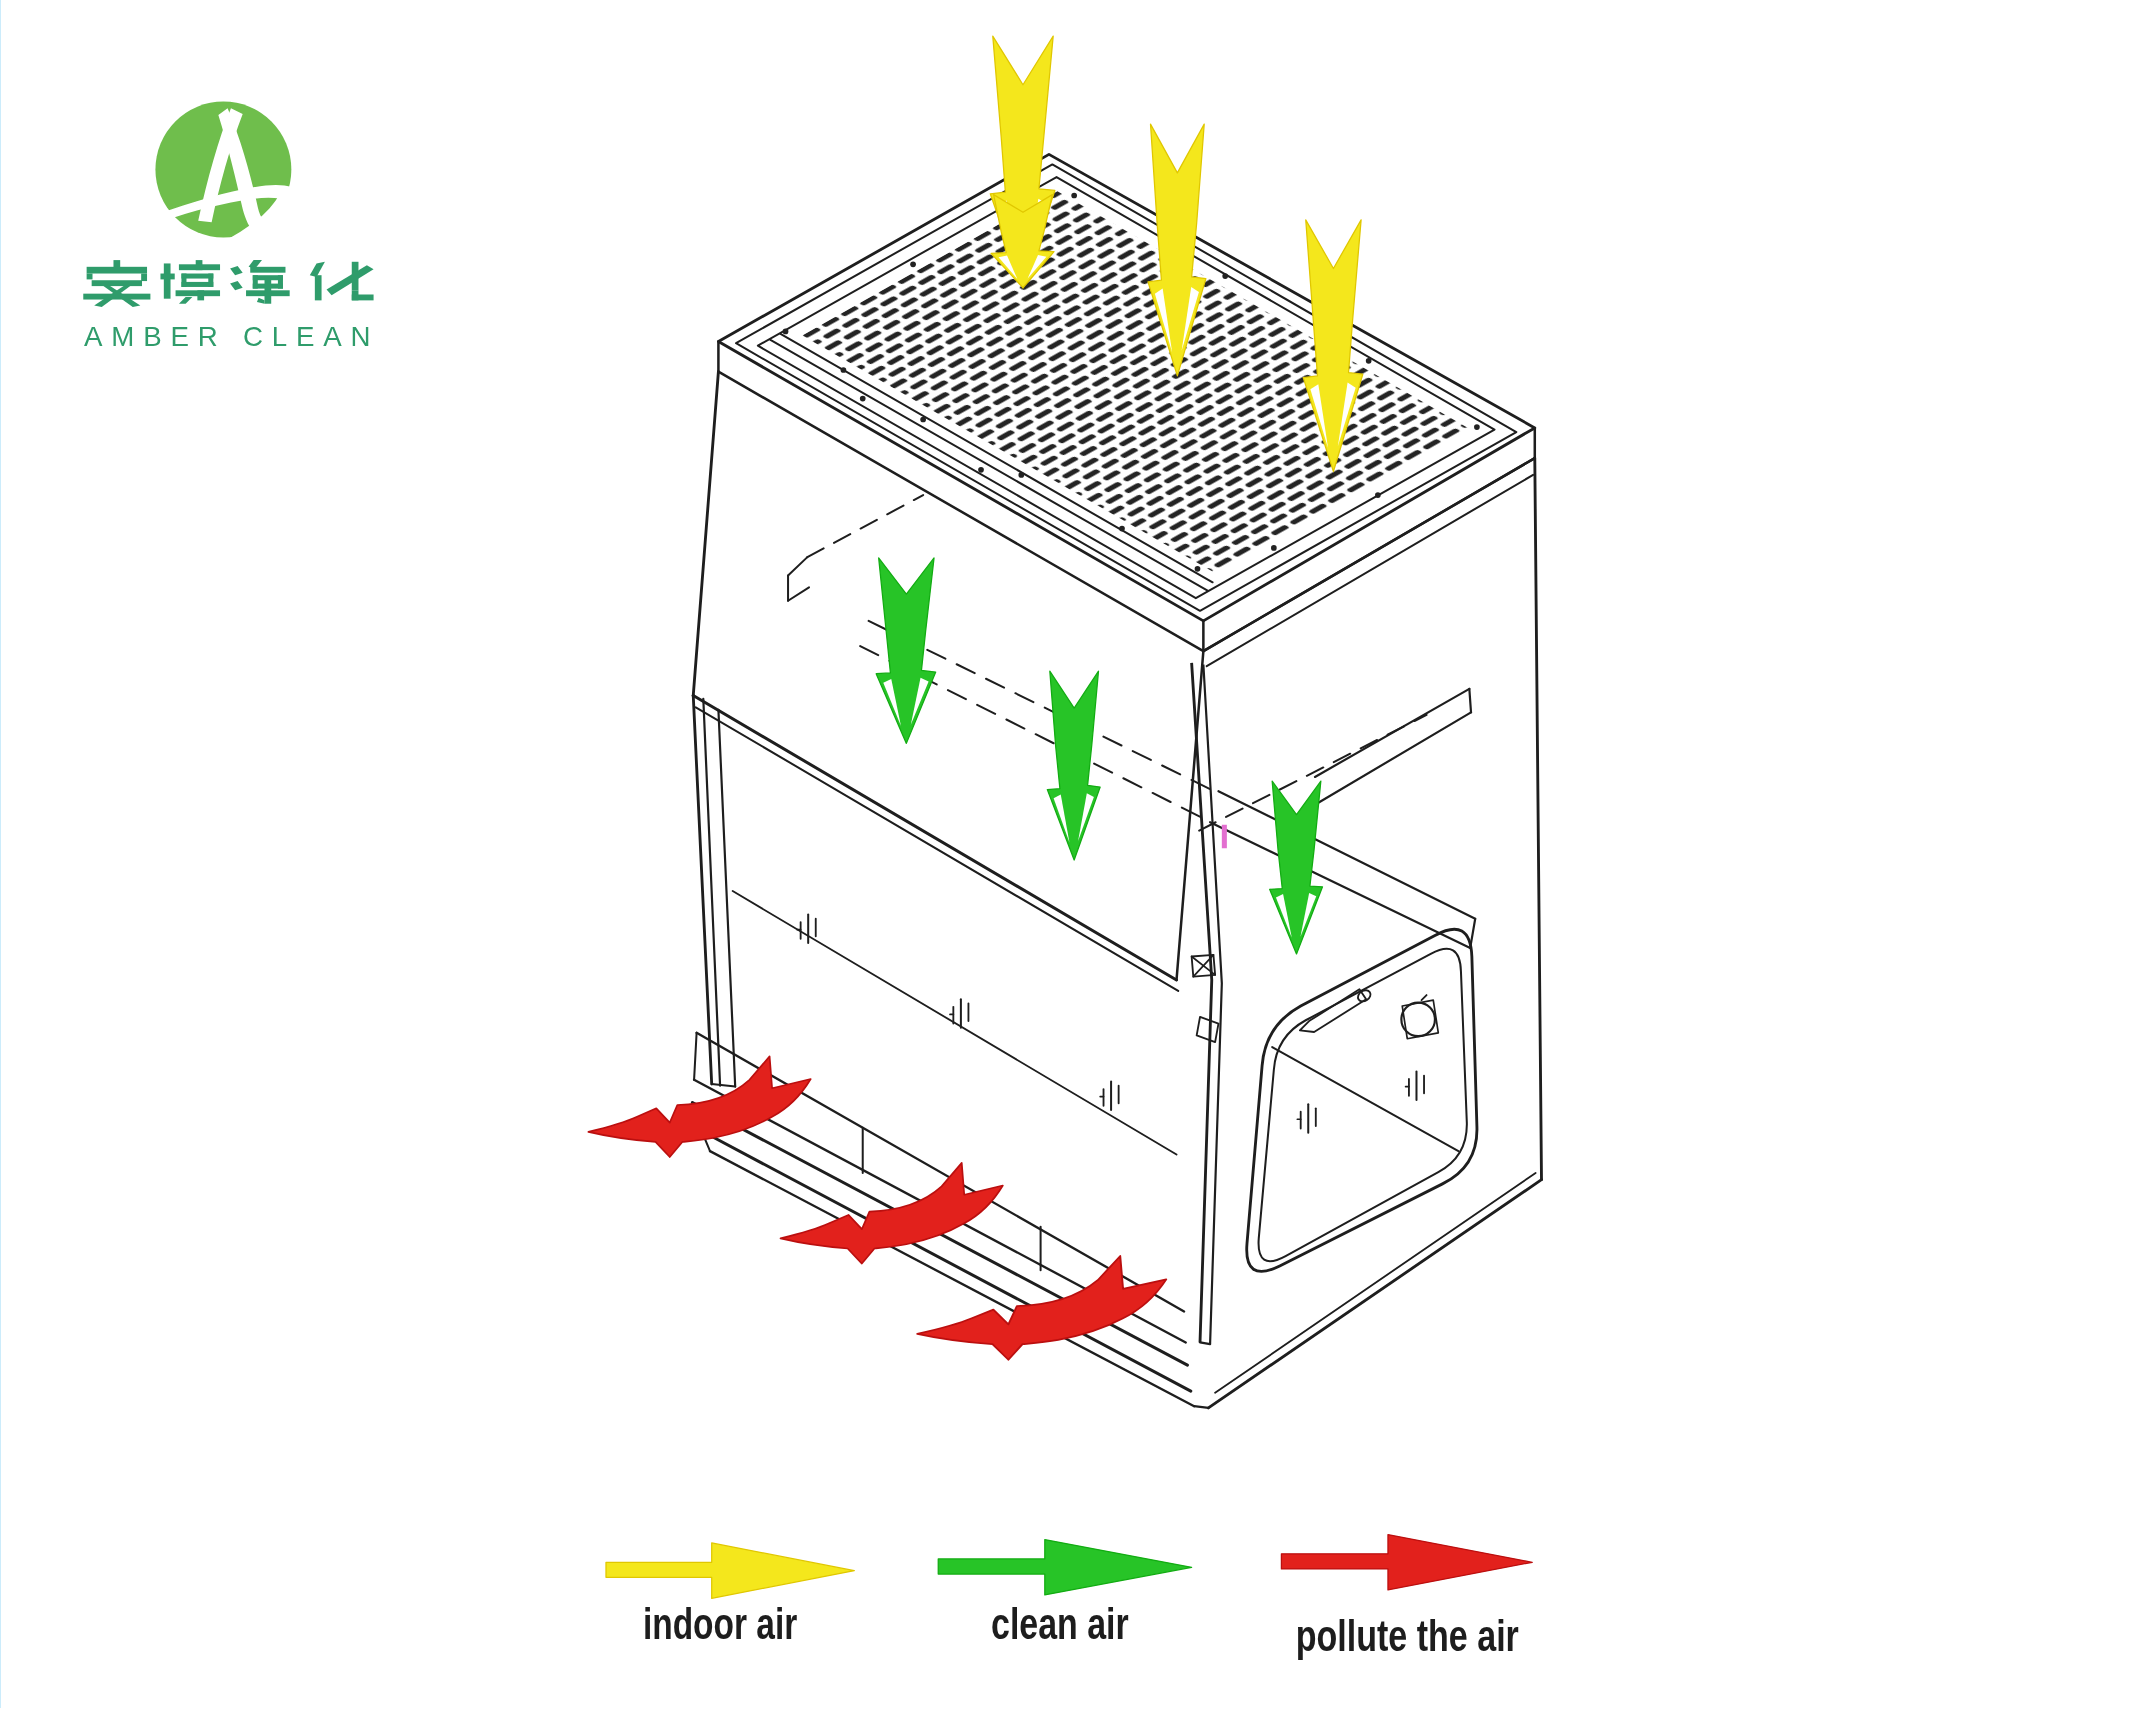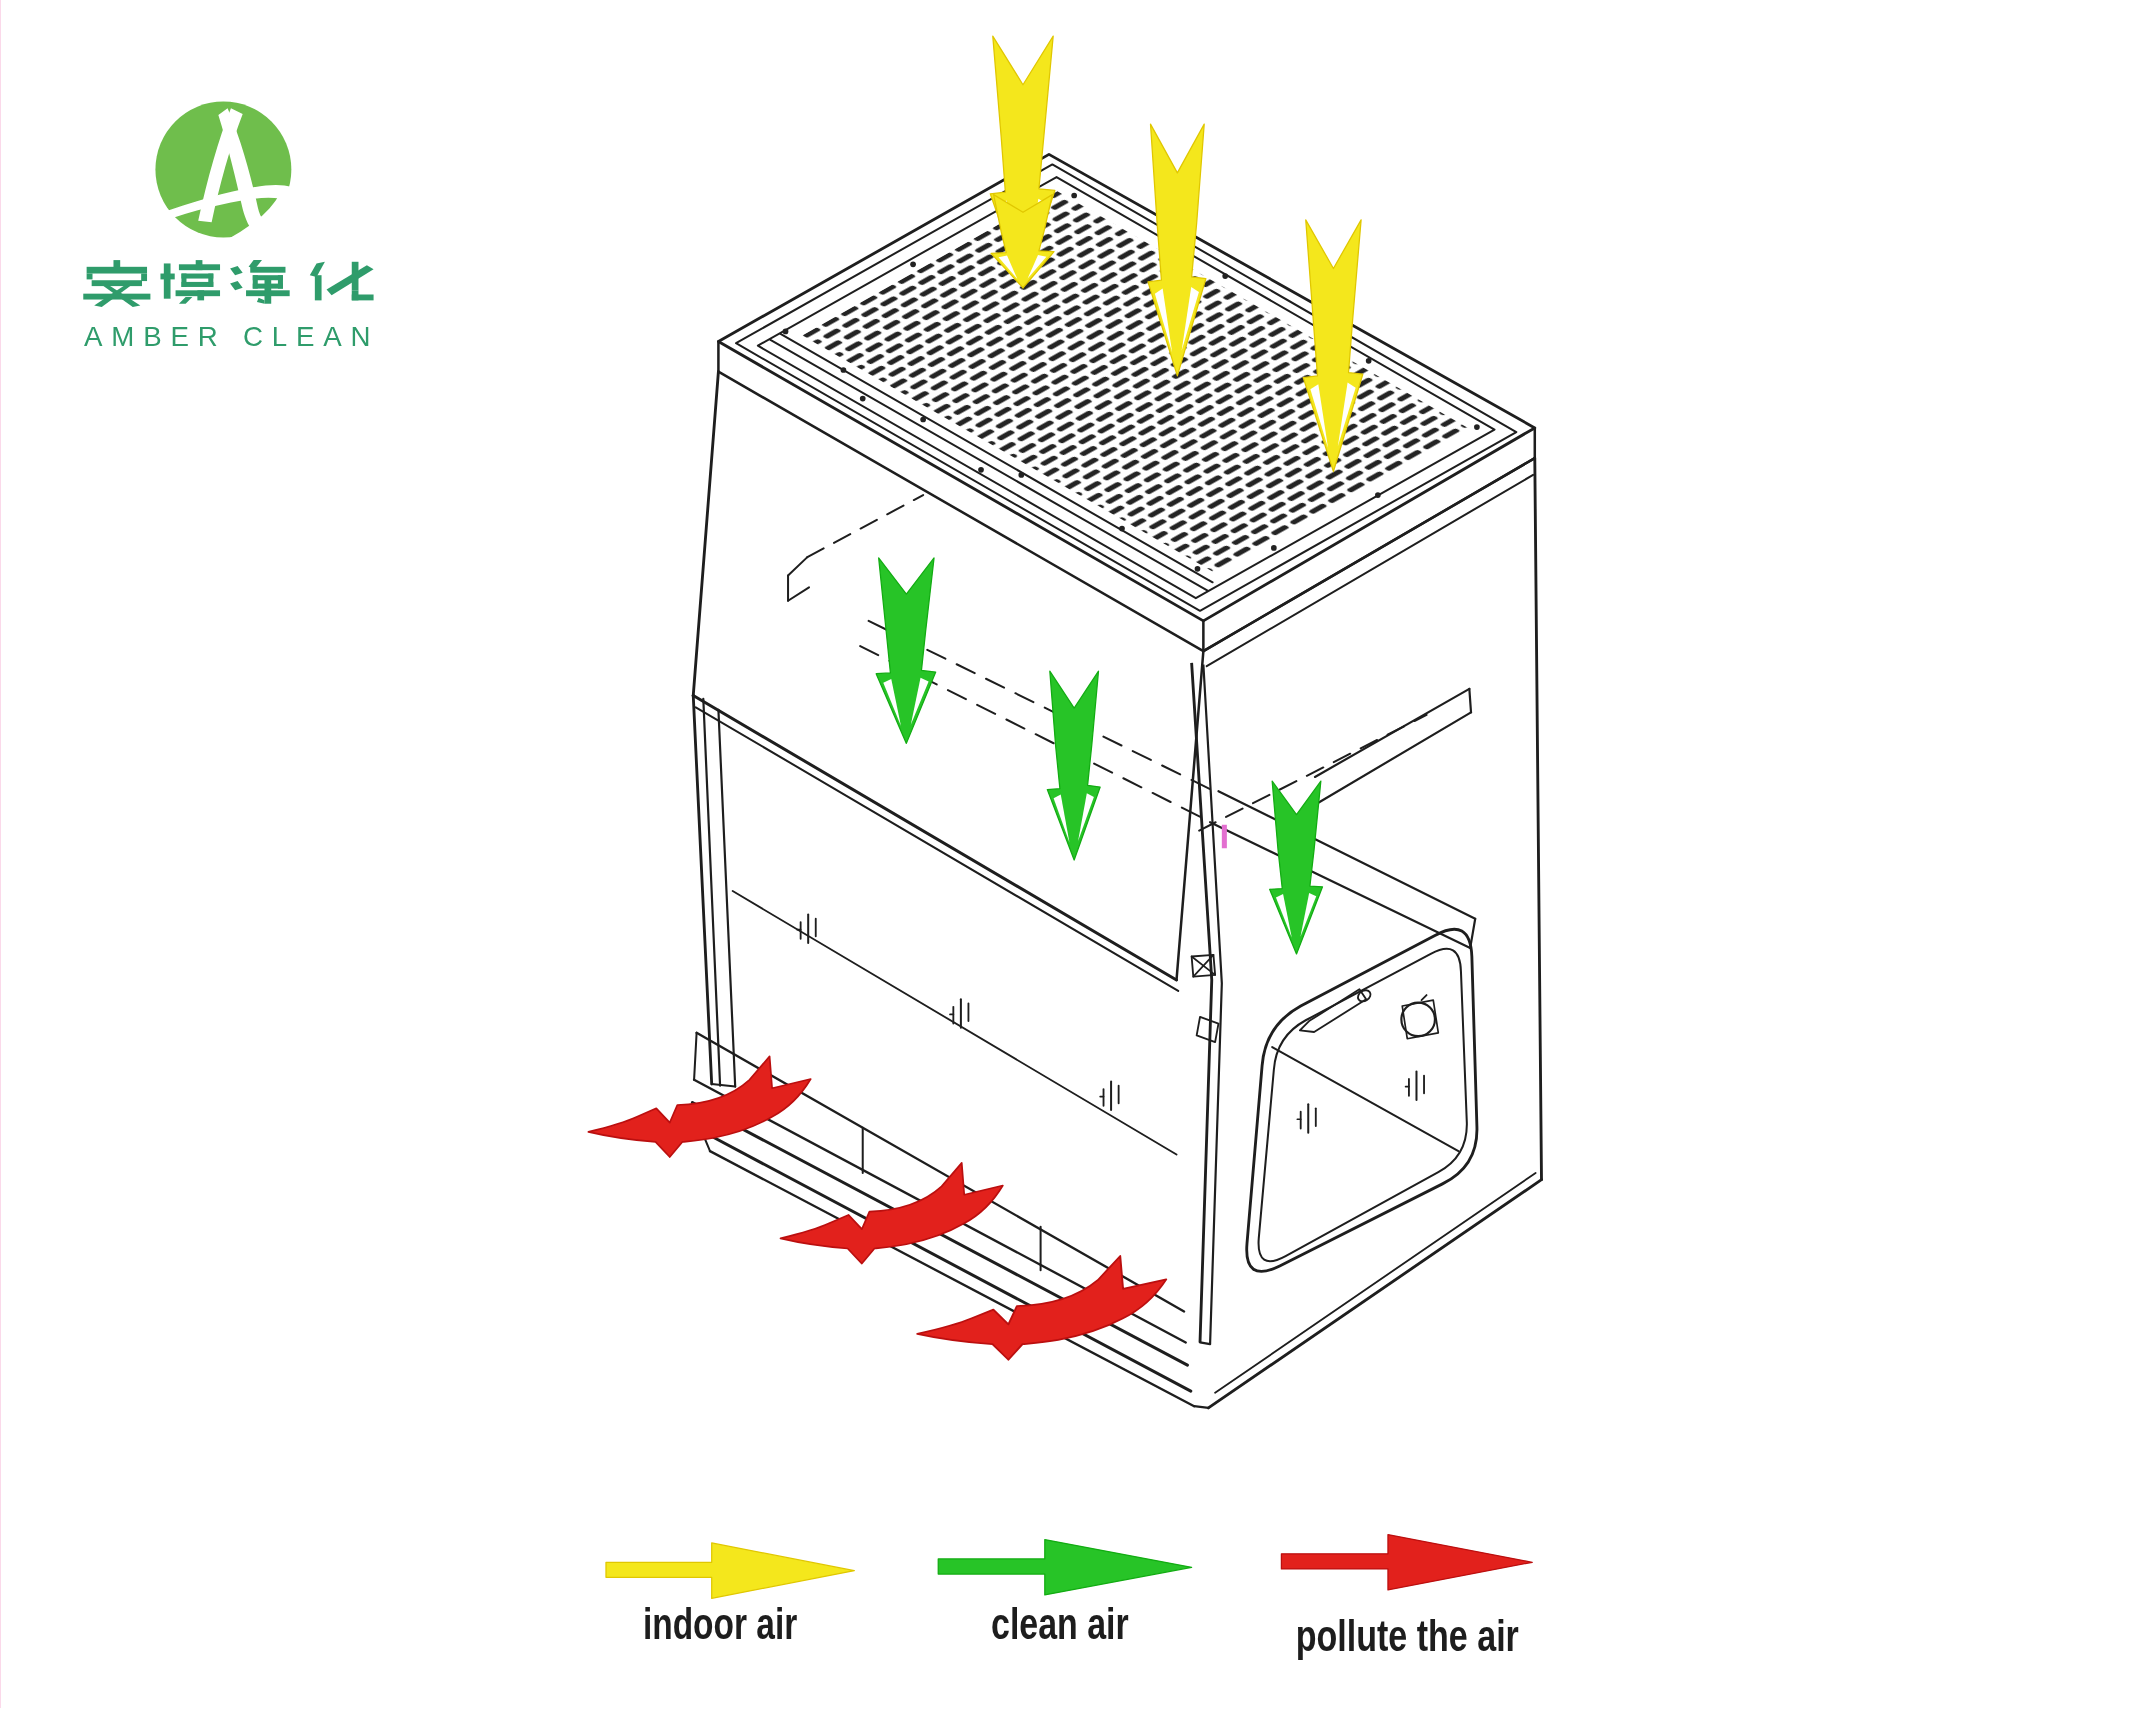--- a/index.html
+++ b/index.html
@@ -1,12 +1,12 @@
 <!DOCTYPE html>
-<html style="font-size:13.4px"><head><meta charset="utf-8"><style>html,body{margin:0;padding:0;background:#fff;}#c{position:relative;width:2150px;height:1708px;background:#ec4899;overflow:hidden;}</style></head><body>
+<html style="font-size:13.4px"><head><meta charset="utf-8"><style>html,body{margin:0;padding:0;background:#fff;}#c{position:relative;width:2150px;height:1708px;background:#0ea5e9;overflow:hidden;}</style></head><body>
 <div id="c"><svg width="2150" height="1720" viewBox="0 0 2562 2050">
       <defs>
         <pattern id="gp" width="26" height="30" patternUnits="userSpaceOnUse" patternTransform="matrix(0.870,-0.492,0.863,0.505,856,407)">
           <rect x="0.5" y="4" width="20" height="7" rx="3" fill="#242424"></rect>
           <rect x="13.5" y="19" width="20" height="7" rx="3" fill="#242424"></rect>
           <rect x="-12.5" y="19" width="20" height="7" rx="3" fill="#242424"></rect>
         </pattern>
       </defs>
       <rect width="2562" height="2050" fill="#ffffff"></rect>
       <circle cx="266" cy="202" r="81" fill="#6fbe4c"></circle>

